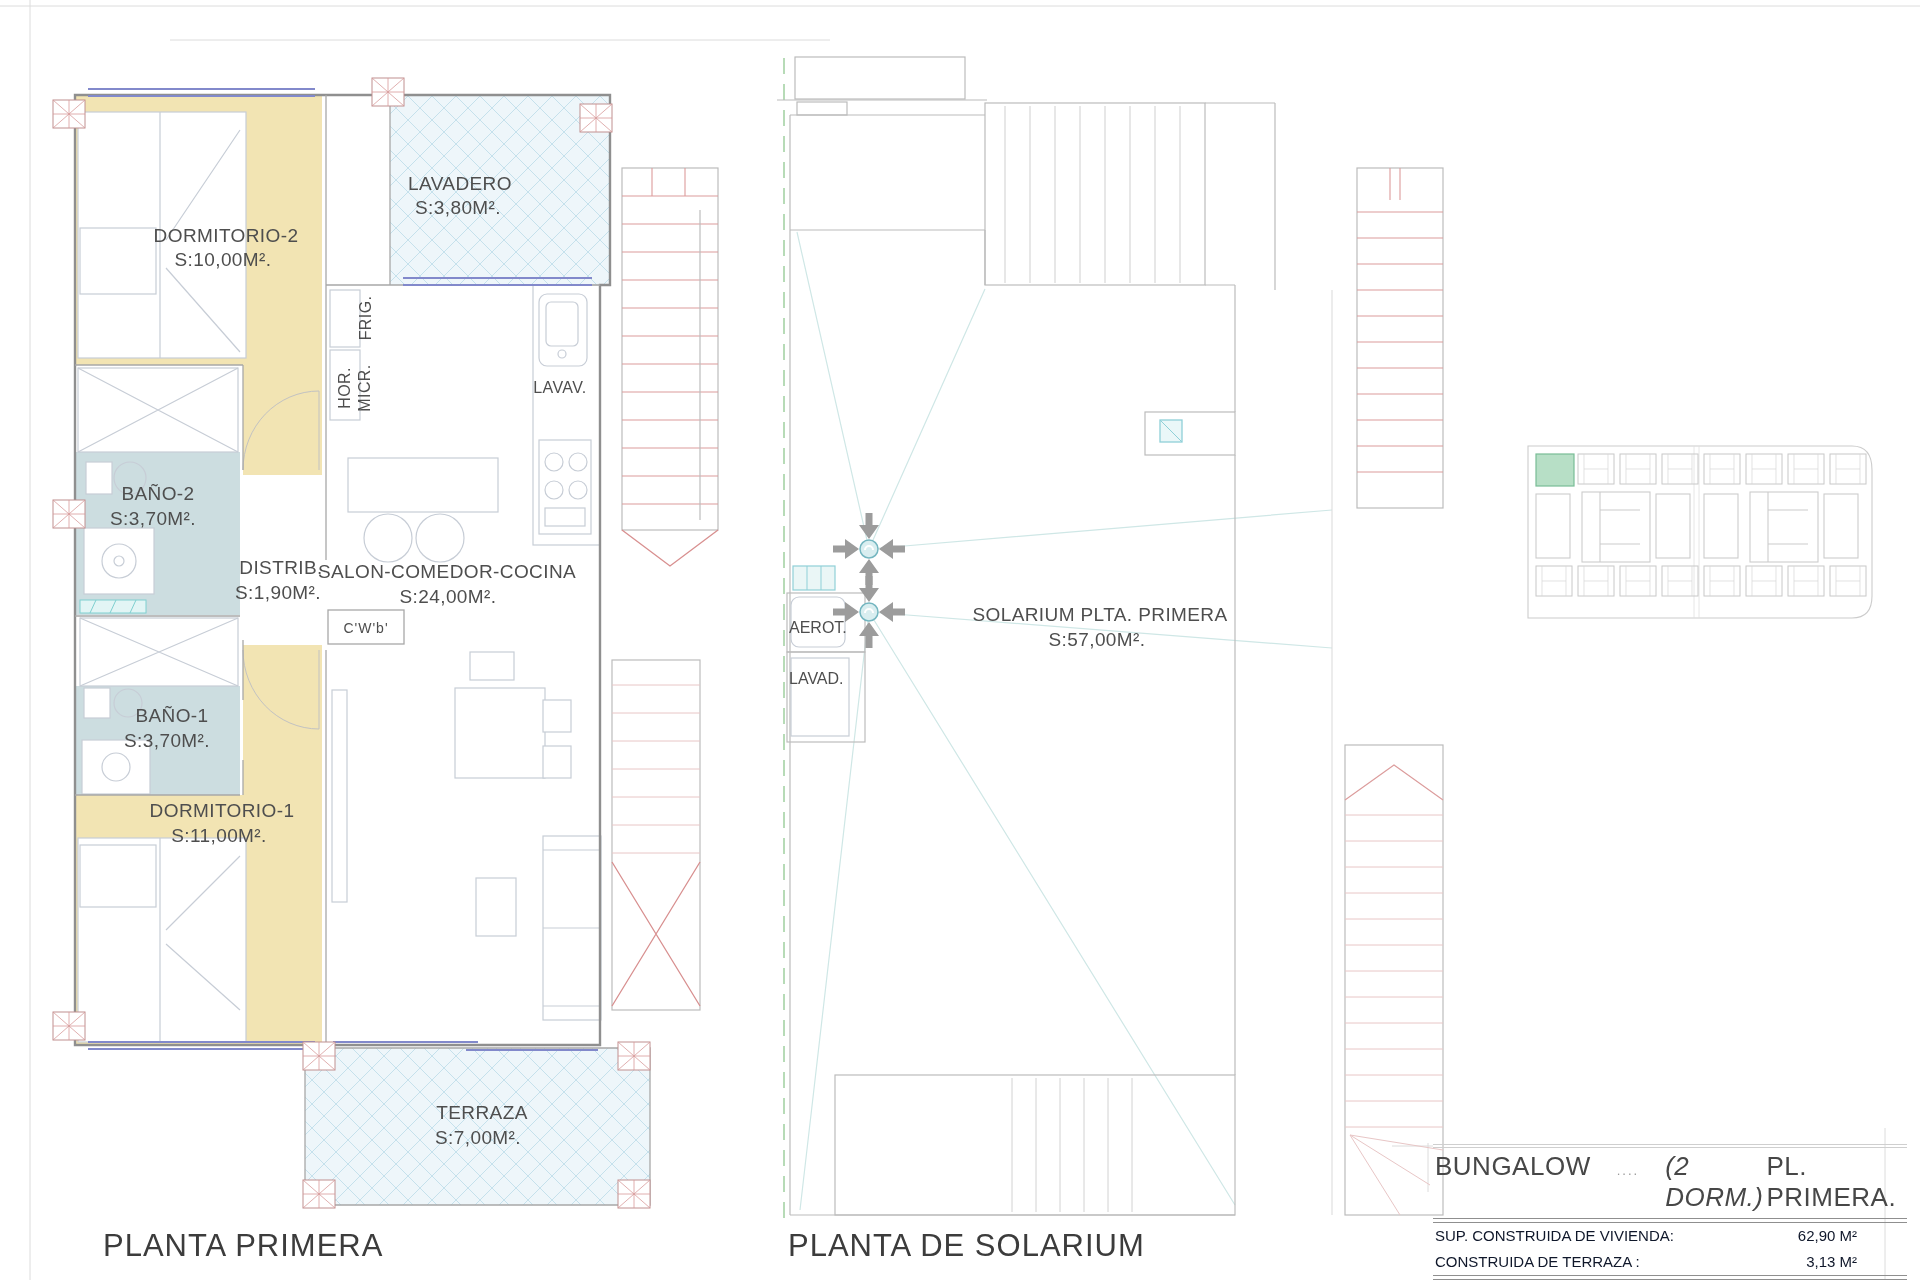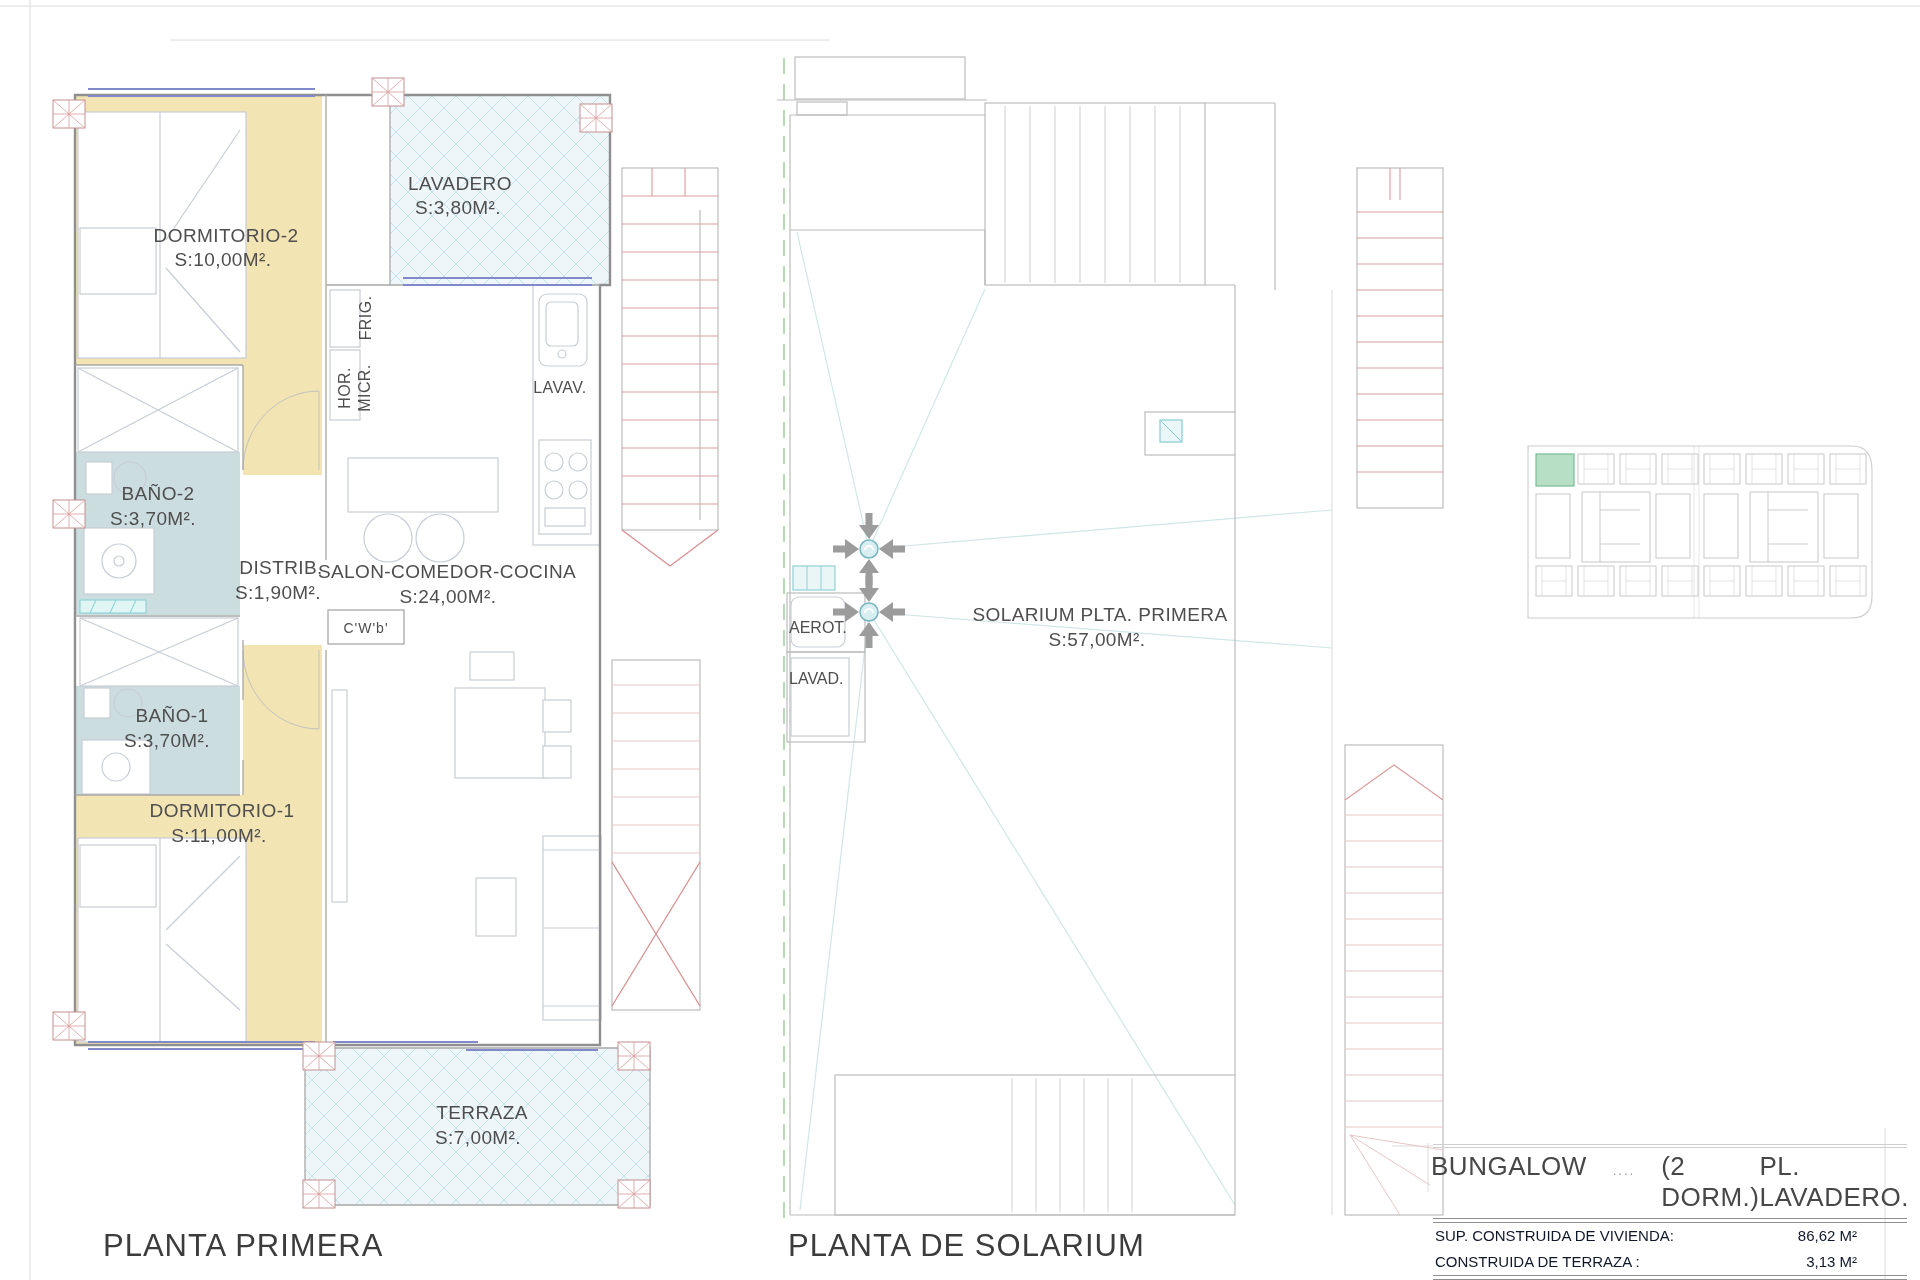--- a/index.html
+++ b/index.html
@@ -24,21 +24,21 @@
   .redx{stroke:#d88f8f;stroke-width:1.3;fill:none;}
   .teal{stroke:#cfe7e6;stroke-width:1.2;fill:none;}
   .faint{stroke:#dcdcdc;stroke-width:1;fill:none;}
   .site{stroke:#cccccc;stroke-width:1.1;fill:none;}
   
   .sumtable{position:absolute;left:1433px;top:1144px;width:474px;color:#464646;}
   .septop{height:2px;border-top:1px solid #cfcfcf;border-bottom:1px solid #cfcfcf;}
   .thead{display:flex;align-items:baseline;font-size:26px;letter-spacing:.5px;
          padding:3px 2px 5px 2px;color:#474747;justify-content:center;}
   .thead .dots{font-size:13px;color:#9a9a9a;letter-spacing:2px;margin:0 10px 0 26px;}
-  .thead .ttype{margin-left:16px;}
+  .thead .ttype{margin-left:16px;font-style:italic;}
   .thead .tfloor{margin-left:auto;}
   .sep{height:3px;border-top:1px solid #8f8f8f;border-bottom:1px solid #8f8f8f;margin:0;}
   .trow{display:flex;justify-content:space-between;font-size:15px;line-height:24px;
         padding:1px 50px 1px 2px;color:#0f172a;}
   .trow .val{text-align:right;}
 </style>
 </head>
 <body>
 
 <div class="canvas">
@@ -314,26 +314,26 @@
   <text class="ttl" x="103" y="1256">PLANTA PRIMERA</text>
   <text class="ttl" x="788" y="1256">PLANTA DE SOLARIUM</text>
 </svg>
 
 <div class="sumtable">
   <div class="septop"></div>
   <div class="thead">
     <span>BUNGALOW</span>
     <span class="dots">....</span>
     <span class="ttype">(2 DORM.)</span>
-    <span class="tfloor">PL. LAVADERO.</span>
+    <span class="tfloor">PL. PRIMERA.</span>
   </div>
   <div class="sep"></div>
   <div class="trow">
     <span class="lab">SUP. CONSTRUIDA DE VIVIENDA:</span>
-    <span class="val">86,62 M²</span>
+    <span class="val">62,90 M²</span>
   </div>
   <div class="trow">
     <span class="lab">CONSTRUIDA DE TERRAZA :</span>
     <span class="val">3,13 M²</span>
   </div>
   <div class="sep"></div>
 
 </div>
 
 </div>

